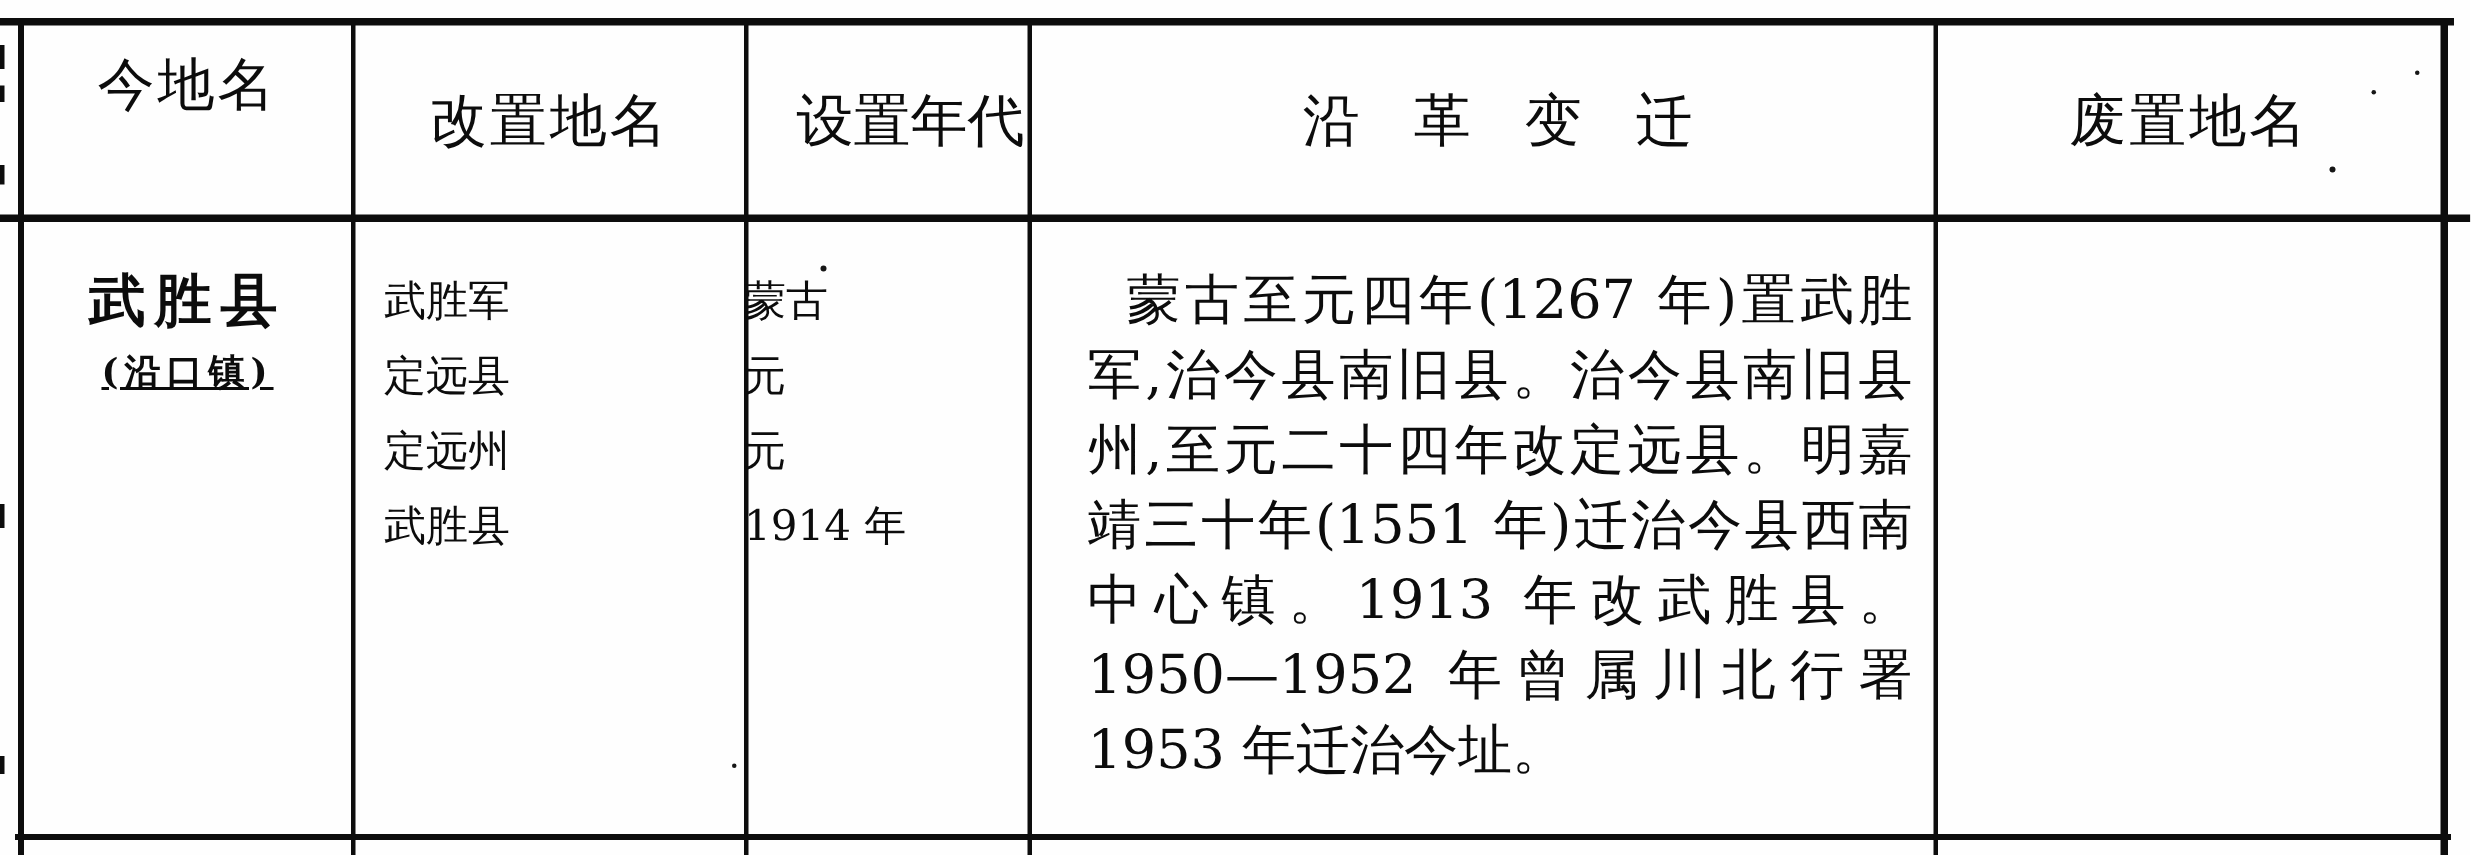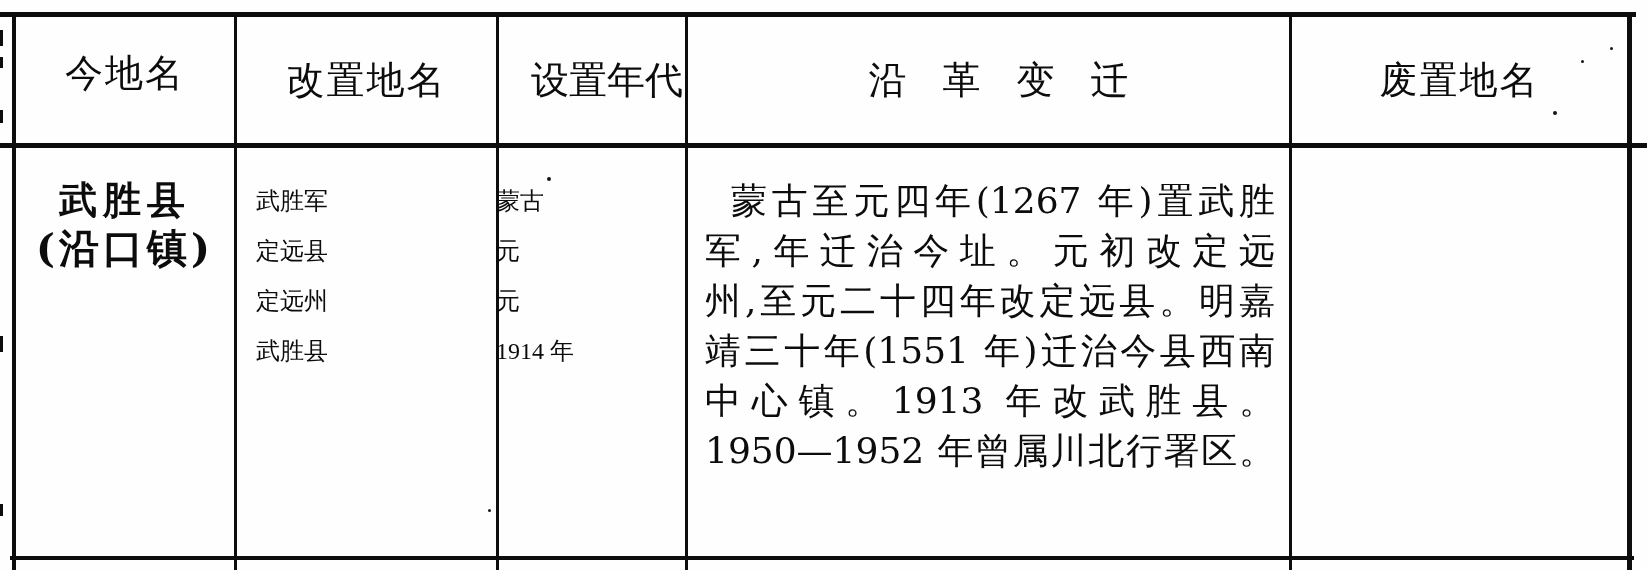--- a/index.html
+++ b/index.html
@@ -14,28 +14,28 @@
   }
   .ln { position: absolute; background: #0d0d0d; }
   .cell { position: absolute; box-sizing: border-box; }
   .hdr {
     display: flex; align-items: center; justify-content: center;
     font-size: 38px; letter-spacing: 2px; white-space: nowrap;
   }
   .hdr .spaced { letter-spacing: 36px; margin-right: -36px; margin-left: 20px; }
   .bold-name { font-weight: 700; text-align: center; }
   .name-main { font-size: 38px; line-height: 44px; letter-spacing: 6px; }
-  .name-alt  { font-size: 40px; line-height: 40px; letter-spacing: 4px; margin-top: 6px; }
+  .name-alt  { font-size: 24px; line-height: 40px; letter-spacing: 4px; margin-top: 6px; text-decoration: underline; }
   .stack .row-line {
-    font-size: 24px; line-height: 50px; height: 50px;
-    white-space: nowrap; overflow: hidden; font-family: Liberation Serif, serif;
+    font-size: 28px; line-height: 50px; height: 50px;
+    white-space: nowrap; overflow: hidden;
   }
   .para .h-line {
     font-size: 36px; line-height: 50px; height: 50px;
-    text-align: justify; text-align-last: justify; overflow: hidden;
+    text-align: justify; text-align-last: justify; overflow: hidden; margin-left: 20px;
   }
   .para .h-line.first { text-indent: 26px; }
   .para .h-line.last  { text-align-last: left; }
   .speck { position: absolute; background: #161616; border-radius: 50%; }
 </style>
 </head>
 <body>
 
 <div id="scan">
 
@@ -49,21 +49,21 @@
   <div class="ln" style="left:685px; top:14px; width:3px; height:556px;"></div>
   <div class="ln" style="left:1289px; top:14px; width:3px; height:556px;"></div>
   <div class="ln" style="left:1627px; top:14px; width:5px; height:556px;"></div>
 
   <div class="ln" style="left:0; top:30px; width:3px; height:16px;"></div>
   <div class="ln" style="left:0; top:57px; width:3px; height:11px;"></div>
   <div class="ln" style="left:0; top:110px; width:3px; height:13px;"></div>
   <div class="ln" style="left:0; top:336px; width:3px; height:16px;"></div>
   <div class="ln" style="left:0; top:504px; width:3px; height:12px;"></div>
 
-  <div class="cell hdr" style="left:16px; top:26px; width:218px; height:94px;">
+  <div class="cell hdr" style="left:16px; top:9px; width:218px; height:94px;">
     <span>今地名</span>
   </div>
   <div class="cell hdr" style="left:237px; top:17px; width:259px; height:126px;align-items:center;">
     <span>改置地名</span>
   </div>
   <div class="cell hdr" style="left:499px; top:17px; width:216px; height:126px; letter-spacing:0;">
     <span>设置年代</span>
   </div>
   <div class="cell hdr" style="left:688px; top:17px; width:601px; height:126px;">
     <span class="spaced">沿革变迁</span>
@@ -86,25 +86,26 @@
 
   <div class="cell stack" style="left:496px; top:176px; width:178px;">
     <div class="row-line">蒙古</div>
     <div class="row-line">元</div>
     <div class="row-line">元</div>
     <div class="row-line">1914 年</div>
   </div>
 
   <div class="cell para" style="left:705px; top:176px; width:570px;">
     <div class="h-line first">蒙古至元四年(1267 年)置武胜</div>
-    <div class="h-line">军,年迁治今址。元初改定远</div>
+    <div class="h-line">军,治今县南旧县。治今县南旧县</div>
     <div class="h-line">州,至元二十四年改定远县。明嘉</div>
     <div class="h-line">靖三十年(1551 年)迁治今县西南</div>
     <div class="h-line">中心镇。1913 年改武胜县。</div>
     <div class="h-line">1950—1952 年曾属川北行署区。</div>
+    <div class="h-line last">1953 年迁治今址。</div>
   </div>
 
   <div class="cell" style="left:1292px; top:176px; width:335px; height:370px;">
     <span></span>
   </div>
 
   <div class="speck" style="left:547px; top:177px; width:4px; height:4px;"></div>
   <div class="speck" style="left:488px; top:509px; width:3px; height:3px;"></div>
   <div class="speck" style="left:1581px; top:60px; width:3px; height:3px;"></div>
   <div class="speck" style="left:1553px; top:111px; width:4px; height:4px;"></div>

